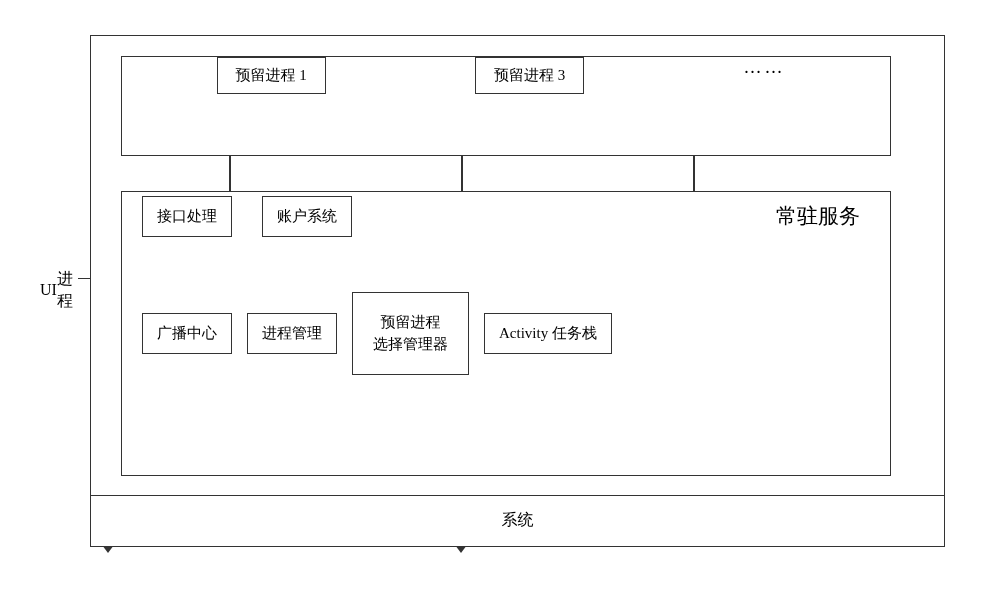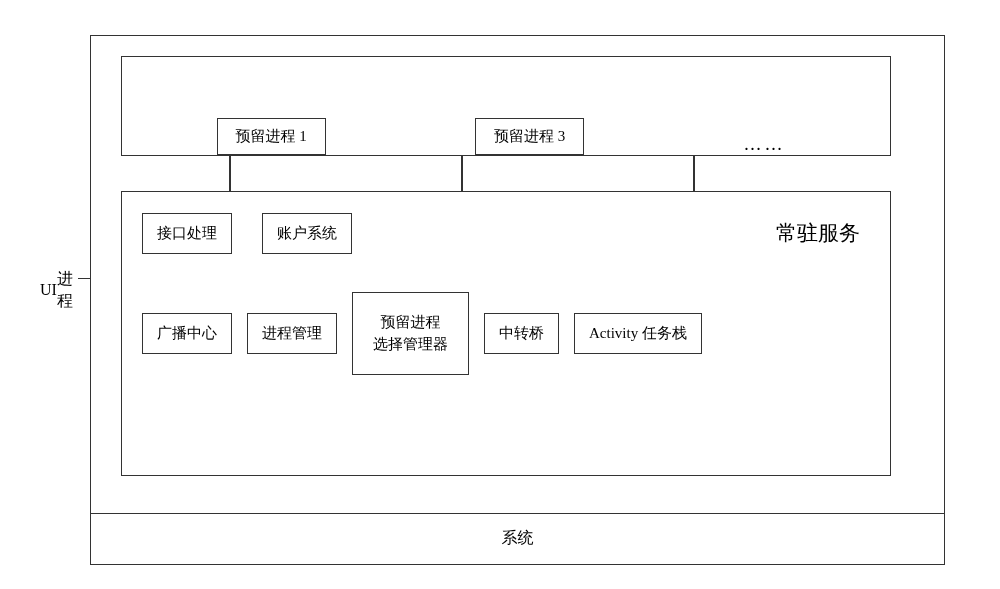--- a/index.html
+++ b/index.html
@@ -48,21 +48,21 @@
     
     .reserved-processes-box {
       position: absolute;
       left: 30px;
       top: 20px;
       width: 770px;
       height: 100px;
       border: 1.5px solid #333;
       background: #fff;
       display: flex;
-      align-items: flex-end;
+      align-items: flex-start;
       justify-content: space-around;
       padding: 0 20px;
     }
     .process-item {
       border: 1.5px solid #333;
       padding: 8px 18px;
       background: #fff;
       font-size: 15px;
       min-width: 90px;
       text-align: center;
@@ -89,21 +89,21 @@
       left: 30px;
       top: 155px;
       width: 770px;
       height: 285px;
       border: 1.5px solid #333;
       background: #fff;
     }
     
     .top-row {
       position: absolute;
-      top: 21px;
+      top: 4px;
       left: 20px;
       right: 20px;
       display: flex;
       align-items: center;
       gap: 30px;
     }
     .resident-services-label {
       margin-left: auto;
       font-size: 21px;
       padding-right: 10px;
@@ -128,21 +128,21 @@
       min-width: 70px;
     }
     .component-box.tall {
       padding: 18px 20px;
       line-height: 1.5;
     }
     
     .system-box {
       position: absolute;
       left: 50px;
-      bottom: 0;
+      bottom: 18px;
       width: 855px;
       height: 52px;
       border: 1.5px solid #333;
       background: #fff;
       display: flex;
       align-items: center;
       justify-content: center;
       font-size: 16px;
     }
     
@@ -214,21 +214,20 @@
       <div class="top-row">
         <div class="component-box">接口处理</div>
         <div class="component-box">账户系统</div>
         <div class="resident-services-label">常驻服务</div>
       </div>
 
       <div class="bottom-row">
         <div class="component-box">广播中心</div>
         <div class="component-box">进程管理</div>
         <div class="component-box tall">预留进程<br>选择管理器</div>
-        <div class="component-box">中转桥</div>
         <div class="component-box">Activity 任务栈</div>
       </div>
 
     </div>
 
   </div>
 
   <div class="vert-arrow" style="left:62px; top:490px;">
     <div class="arrow-line" style="height:30px;"></div>
     <div class="arrow-head-down"></div>

